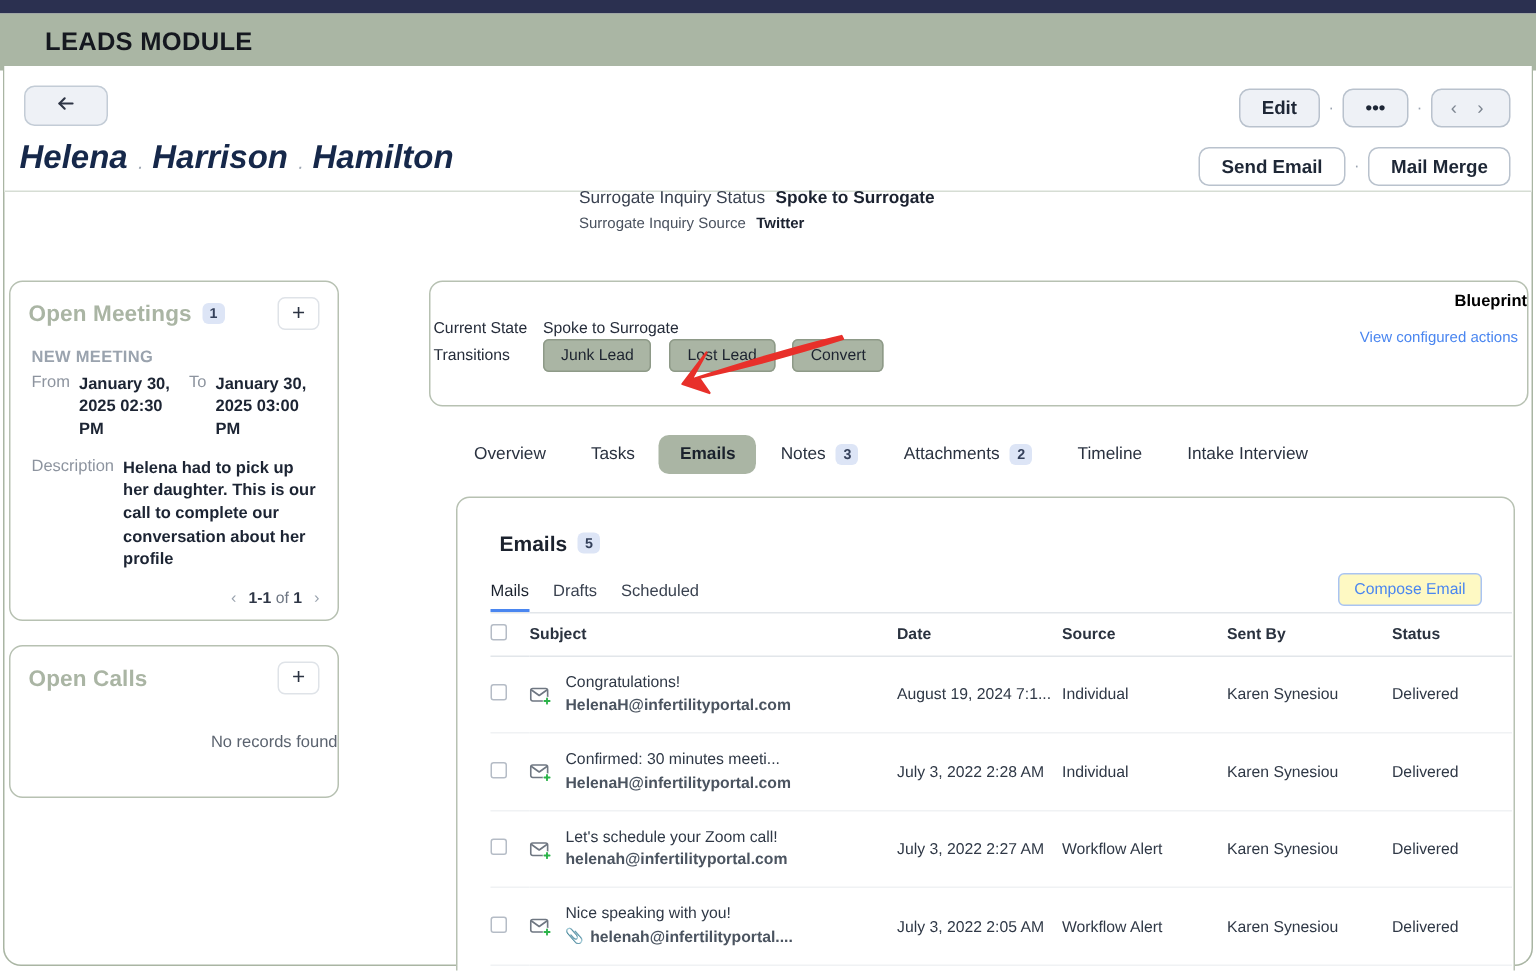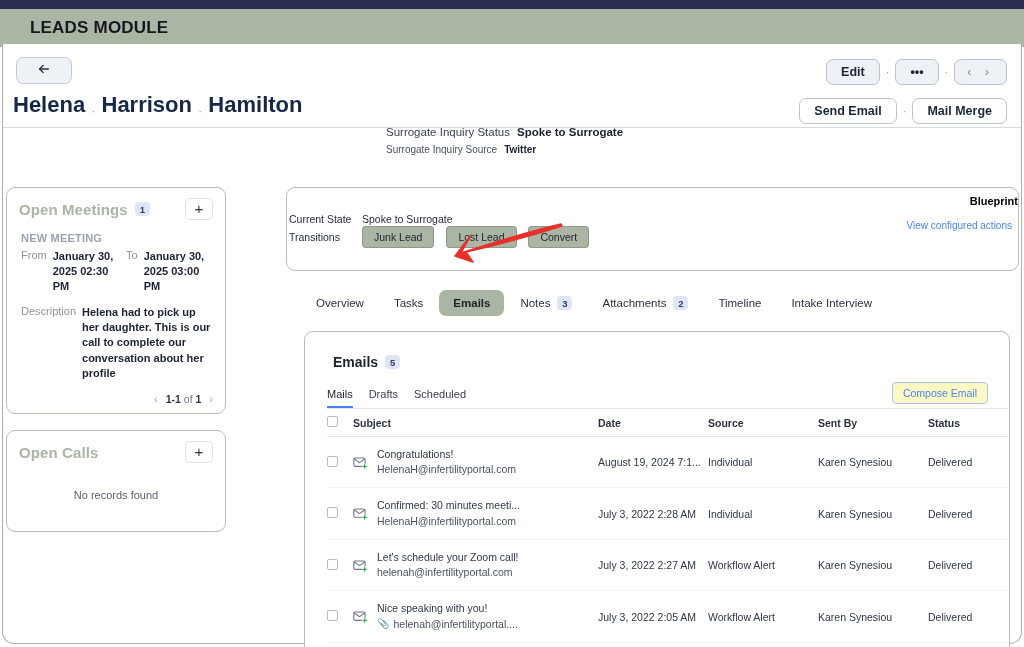--- a/index.html
+++ b/index.html
@@ -73,20 +73,21 @@
     position: absolute;
     left: 10px;
     top: 48px;
     font-size: 22px;
     font-weight: bold;
     color: #16284a;
     display: flex;
     align-items: flex-end;
     gap: 6px;
     white-space: nowrap;
+    font-style: italic;
   }
   .name-sep { color: #9aa3b0; font-size: 13px; font-weight: normal; }
 
   .status-block {
     position: absolute;
     left: 383px;
     top: 82px;
     font-size: 11.5px;
     color: #2f3847;
   }
@@ -196,21 +197,21 @@
     justify-content: flex-end;
     gap: 8px;
     padding: 8px 12px 8px 0;
     font-size: 10.5px;
     color: #2e3646;
   }
   .pager .arrow { color: #9aa3ae; cursor: pointer; font-size: 11px; }
   .pager .pinfo { font-weight: bold; }
   .pager .pinfo .of { font-weight: normal; color: #6e7683; }
   .empty-msg {
-    text-align: center;
+    text-align: right;
     font-size: 11px;
     color: #5b636f;
     padding: 22px 0 30px 0;
   }
 
   
   .right-col {
     position: absolute;
     left: 283px;
     top: 143px;
@@ -354,21 +355,21 @@
     color: #2f3846;
     padding: 10px 0;
     vertical-align: middle;
     border-bottom: 1px solid #f0f2f4;
   }
   table.mail-table tbody tr:last-child td { border-bottom: none; }
   .subj-cell { display: flex; align-items: center; gap: 9px; }
   .env-icon { flex: none; width: 15px; height: 13px; position: relative; }
   .subj-text { line-height: 1.45; }
   .subj-line1 { color: #2f3846; }
-  .subj-line2 { color: #4b5460; display: flex; align-items: flex-end; gap: 4px; }
+  .subj-line2 { color: #4b5460; display: flex; align-items: flex-end; gap: 4px; font-weight: bold; }
   .clip { color: #7c8491; font-size: 10px; }
   .status-txt { color: #333b48; vertical-align: top; }
 
   
   .arrow-annot {
     position: absolute;
     left: 425px;
     top: 222px;
     width: 140px;
     height: 48px;

